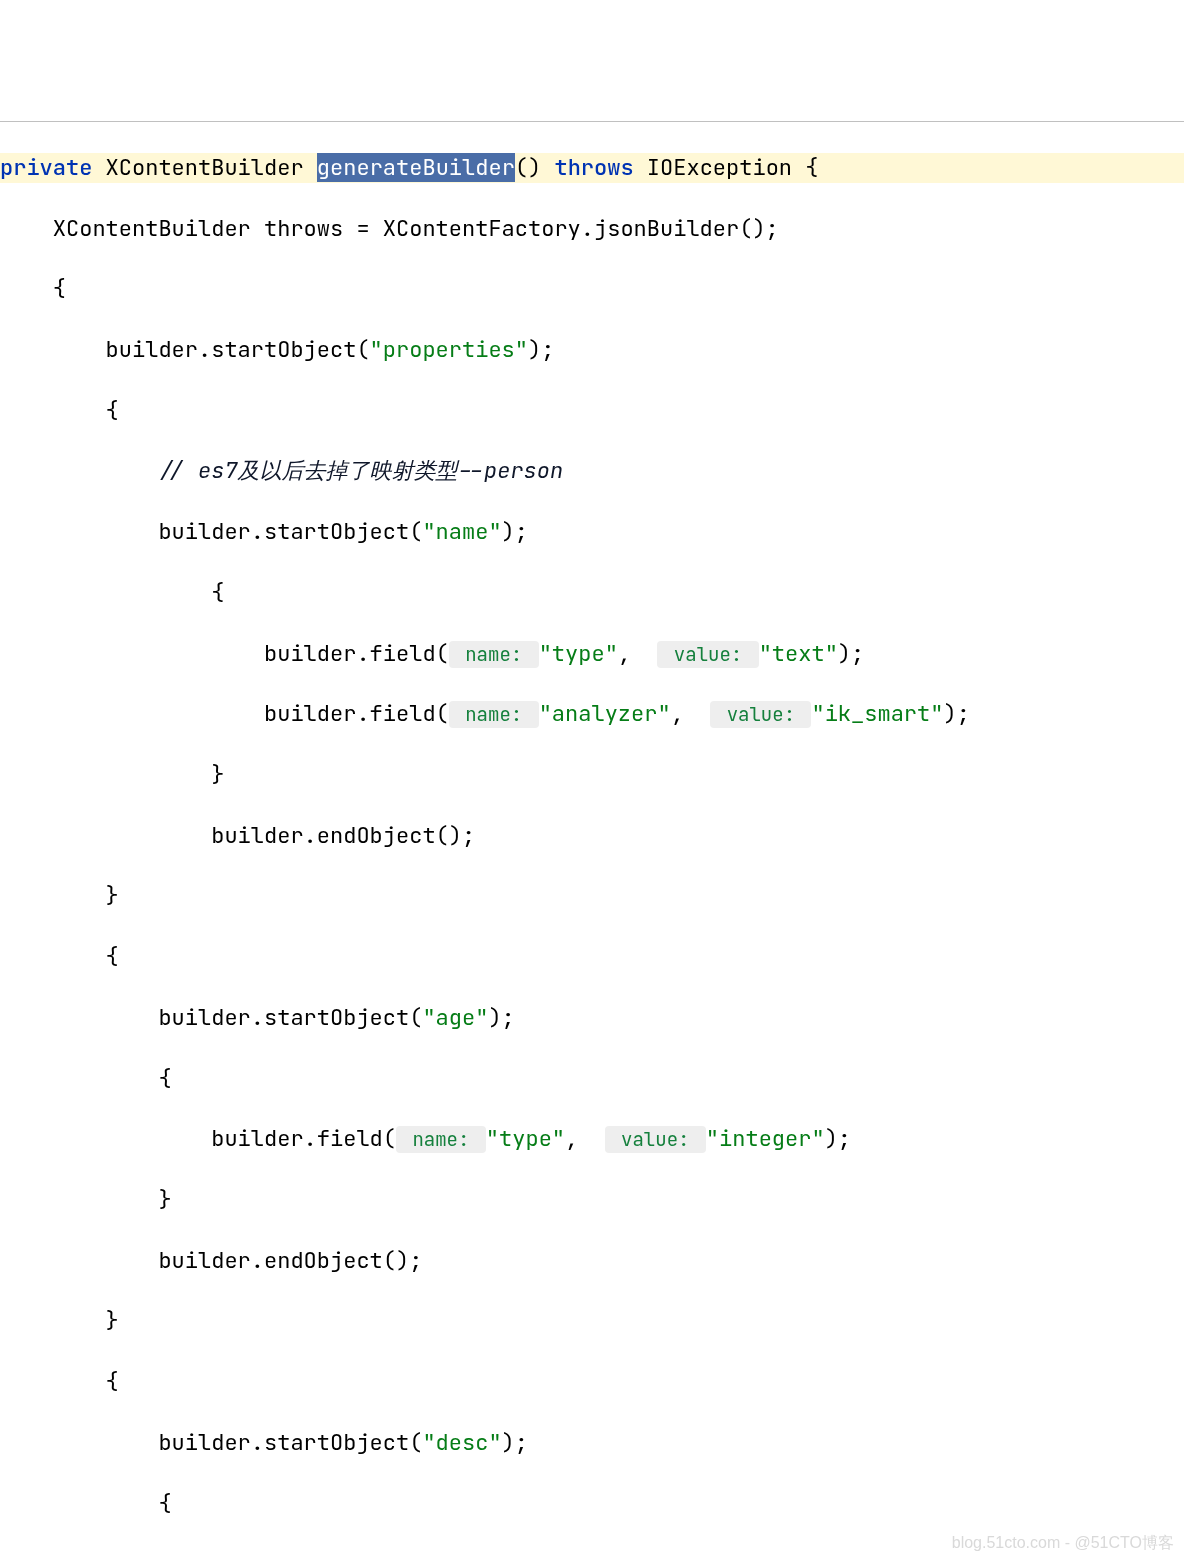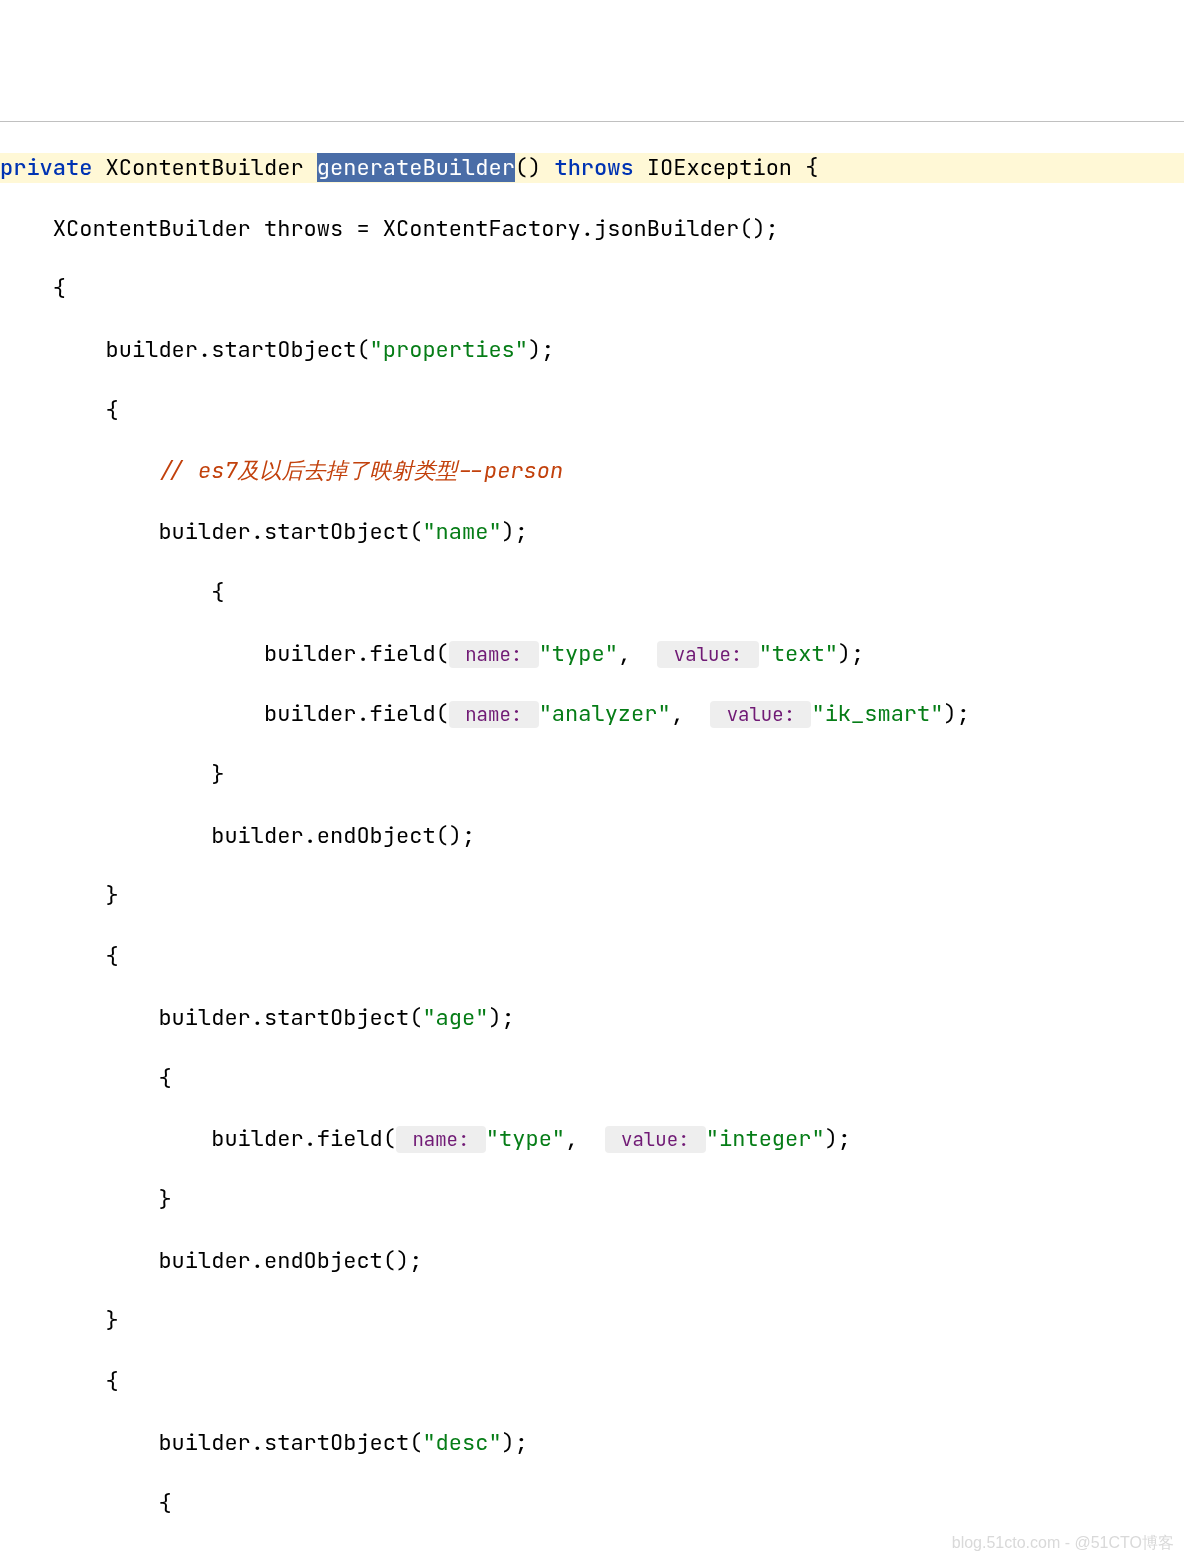--- a/index.html
+++ b/index.html
@@ -24,24 +24,24 @@
     background: #fff8d6;
   }
   .kw { color: #0033b3; font-weight: 500; }
   .type { color: #000000; }
   .method-def { color: #00627a; }
   .selected {
     background: #4a6da7;
     color: #ffffff;
   }
   .str { color: #067d17; }
-  .comment { color: #c2410c; font-style: italic; margin-top: 26px; }
+  .comment { color: #0f172a; font-style: italic; margin-top: 26px; }
   .hint {
     background: #eeeeee;
-    color: #701a75;
+    color: #15803d;
     font-style: normal;
     font-size: 19px;
     padding: 1px 5px;
     border-radius: 4px;
   }
   .ital { }
   .watermark {
     position: fixed;
     bottom: 6px;
     right: 10px;

